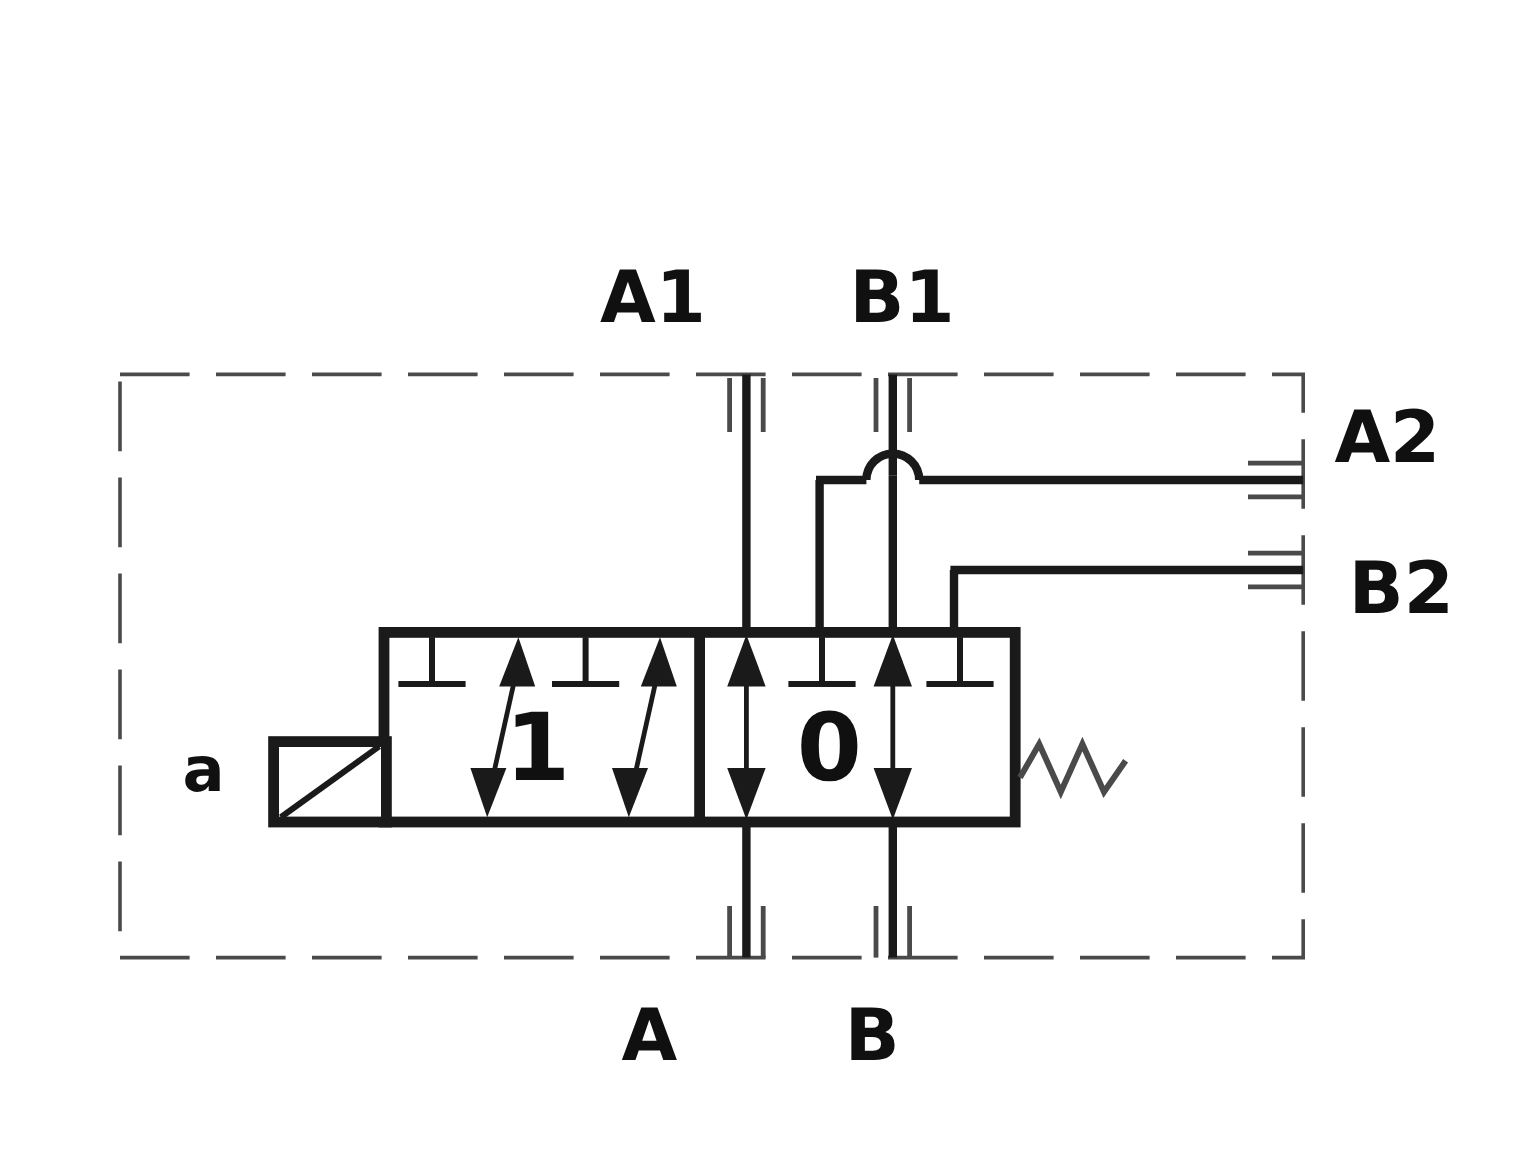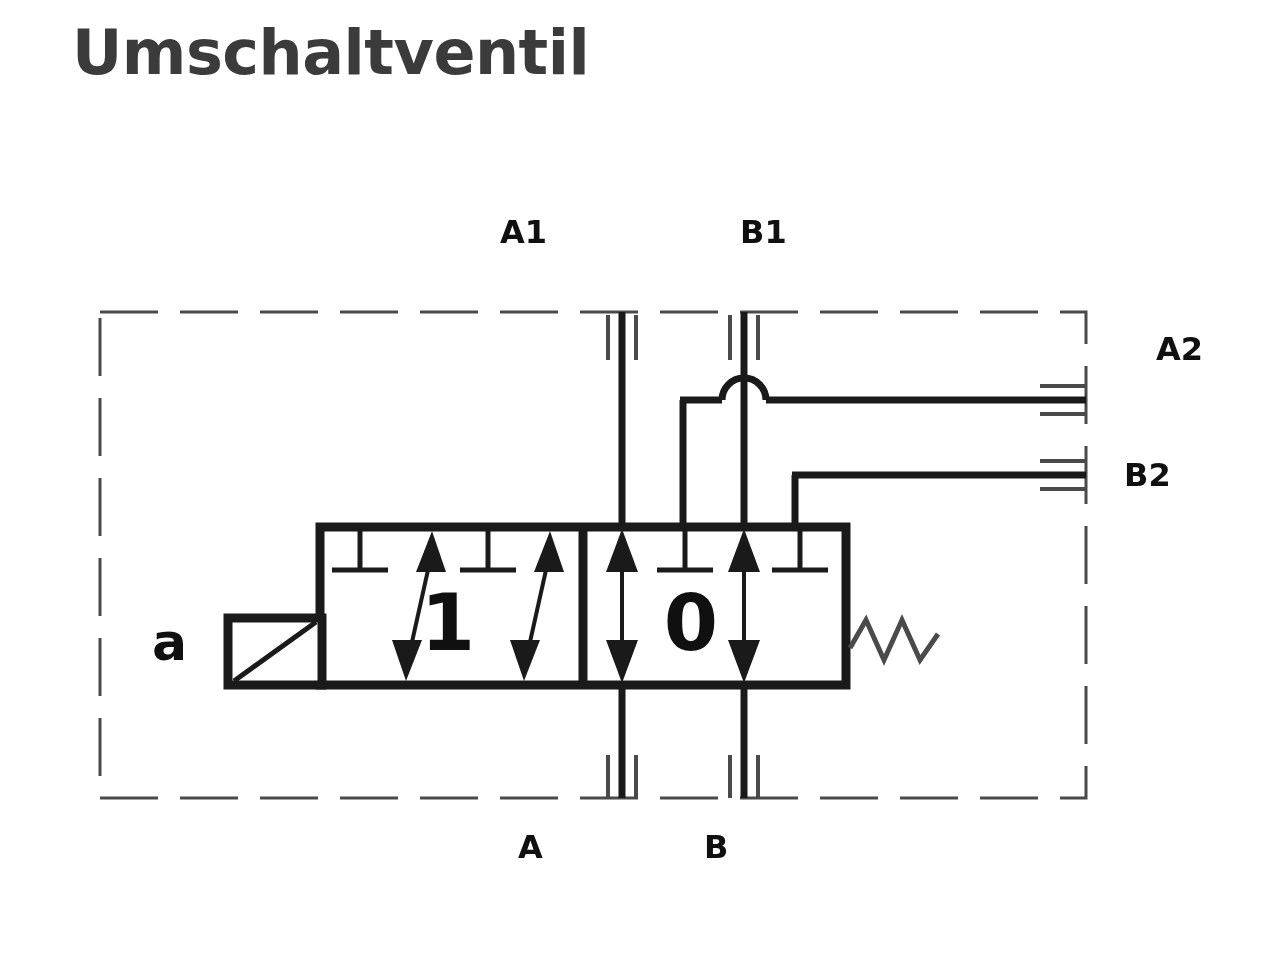--- a/index.html
+++ b/index.html
@@ -29,38 +29,37 @@
     white-space: nowrap;
   }
   .lbl {
     position: absolute;
     font-family: "DejaVu Sans", sans-serif;
     font-weight: 700;
     color: #101010;
     white-space: nowrap;
   }
   .lbl-port {
-    font-size: 32px;
+    font-size: 60px;
   }
   .lbl-act {
     font-size: 52px;
     font-weight: 600;
   }
   #diagram-svg {
     position: absolute;
     left: 0;
     top: 0;
   }
 </style>
 </head>
 <body>
 
 <div id="canvas">
 
-  <div id="title">Umschaltventil</div>
 
   <svg id="diagram-svg" width="1280" height="960" viewBox="0 0 1280 960">
 
     <g>
       <rect x="100" y="312" width="986" height="486" fill="none" stroke="#4a4a4a" stroke-width="3" stroke-dasharray="58 22"></rect>
     </g>
 
     <g>
       <line x1="622" y1="312" x2="622" y2="798" stroke="#1a1a1a" stroke-width="7"></line>
     </g>
@@ -177,23 +176,23 @@
     </g>
 
     <g>
       <polyline points="850,648 866,620 884,660 902,620 920,660 938,634" fill="none" stroke="#4a4a4a" stroke-width="5" stroke-linejoin="miter"></polyline>
     </g>
 
   </svg>
 
   <div class="lbl lbl-port" style="left:500px; top:213px;">A1</div>
 
-  <div class="lbl lbl-port" style="left:740px; top:213px;">B1</div>
-
-  <div class="lbl lbl-port" style="left:1156px; top:330px;">A2</div>
+  <div class="lbl lbl-port" style="left:708px; top:213px;">B1</div>
+
+  <div class="lbl lbl-port" style="left:1112px; top:330px;">A2</div>
 
   <div class="lbl lbl-port" style="left:1124px; top:456px;">B2</div>
 
   <div class="lbl lbl-port" style="left:518px; top:828px;">A</div>
 
   <div class="lbl lbl-port" style="left:704px; top:828px;">B</div>
 
   <div class="lbl lbl-act" style="left:152px; top:612px;">a</div>
 
 </div>

